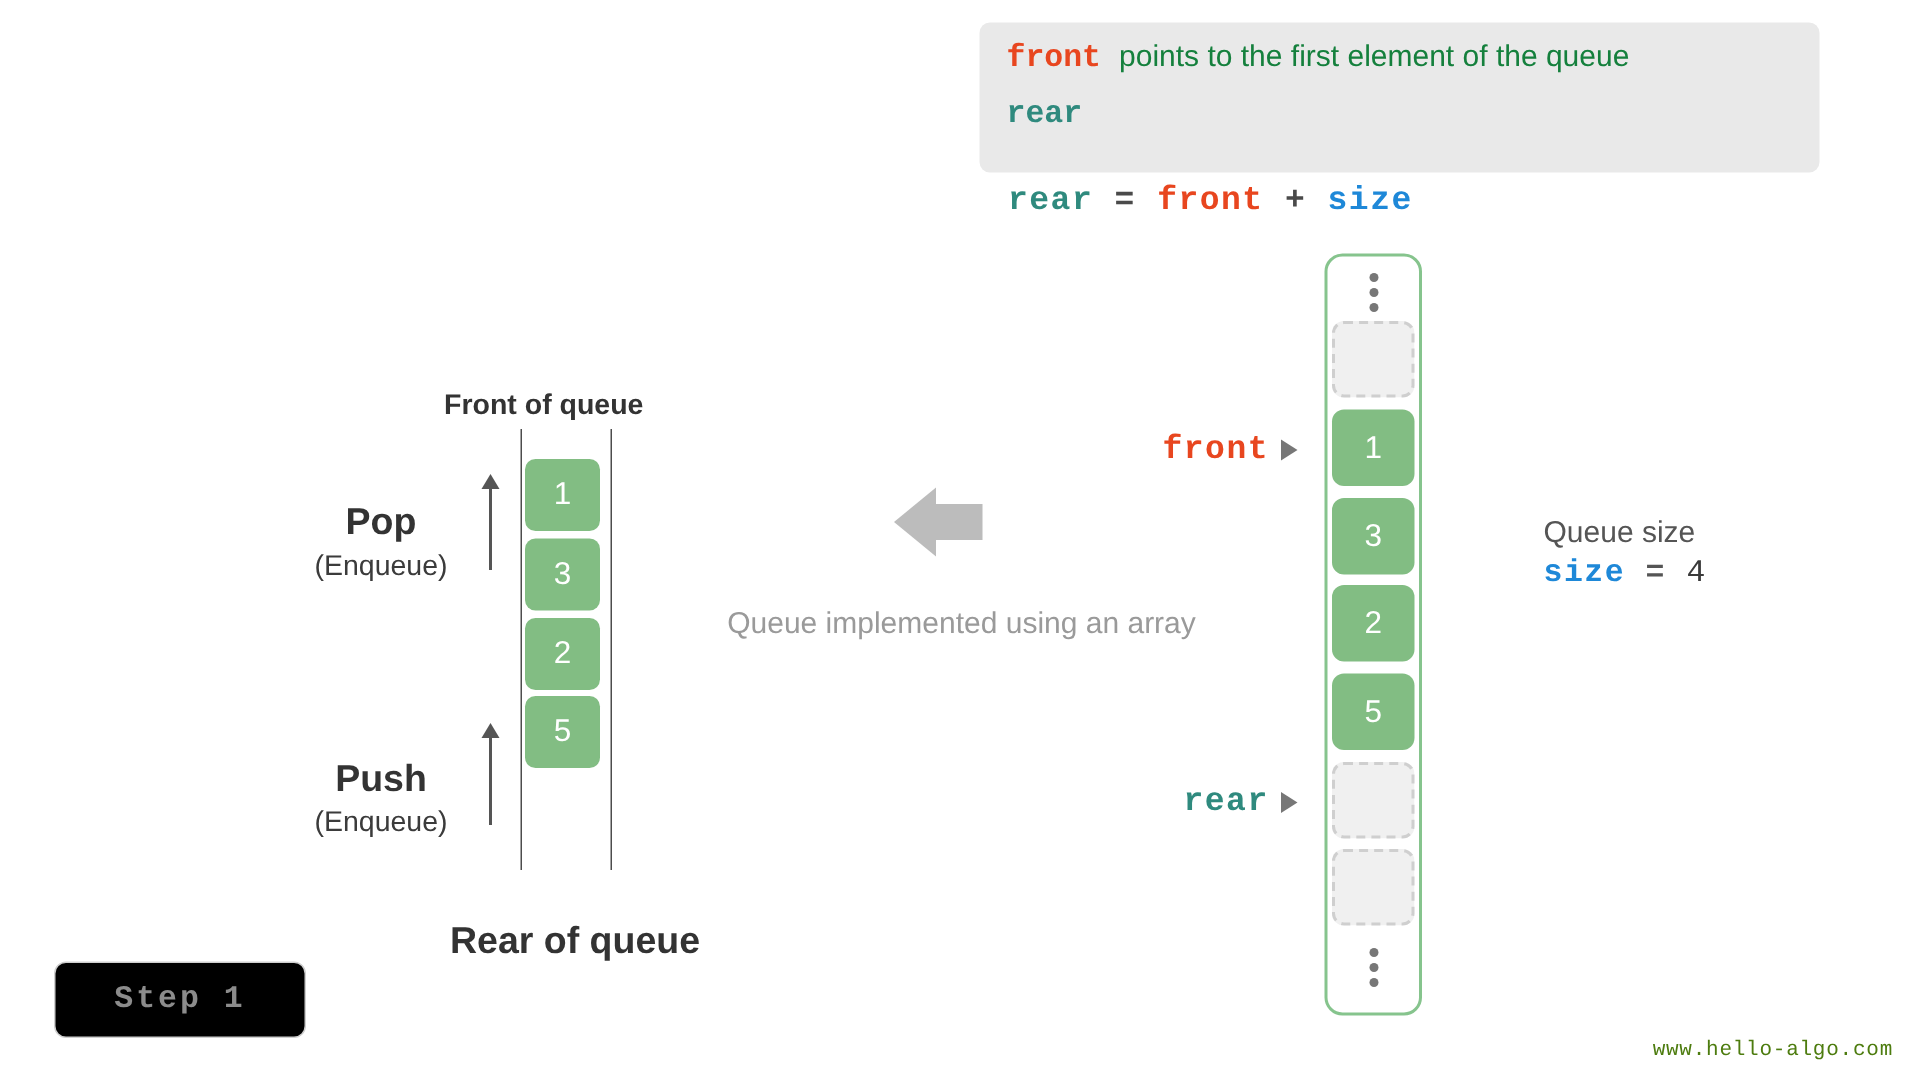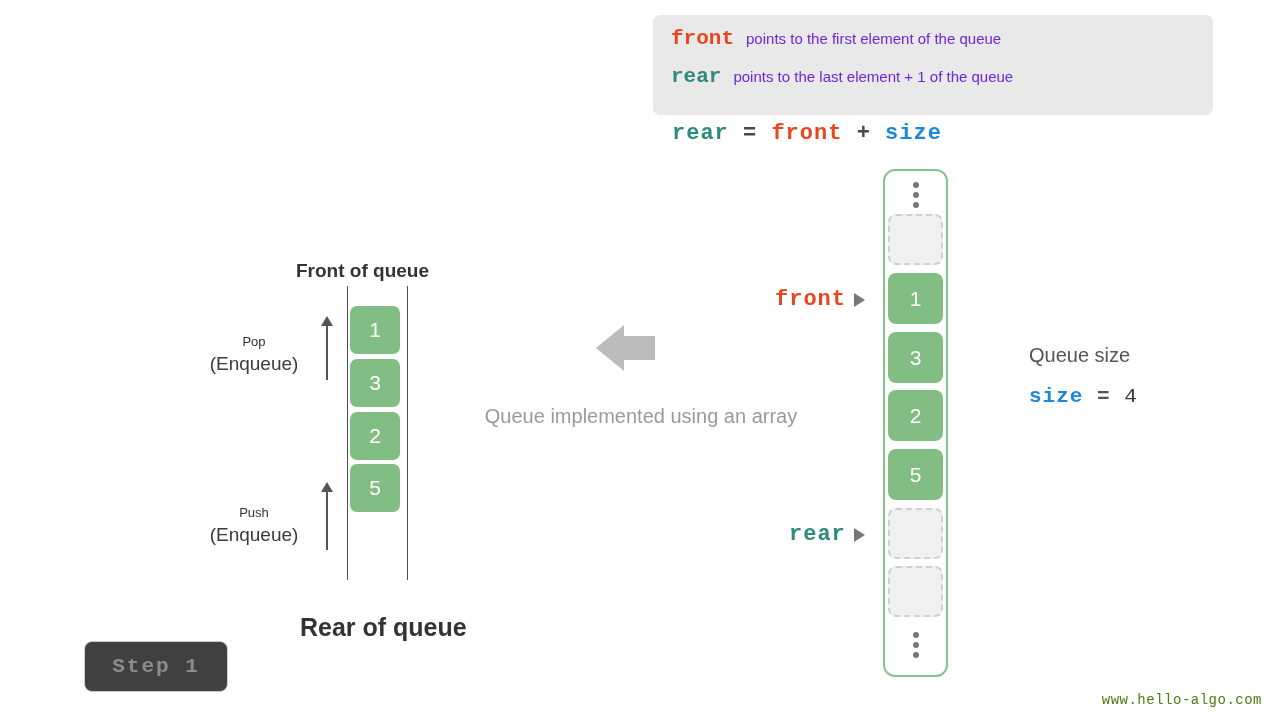--- a/index.html
+++ b/index.html
@@ -37,22 +37,22 @@
   }
   .legend-key {
     font-family: "Liberation Mono", "DejaVu Sans Mono", monospace;
     font-weight: bold;
     font-size: 21px;
     margin-right: 12px;
   }
   .legend-key.front { color: #e8461f; }
   .legend-key.rear  { color: #2f8a7e; }
   .legend-text {
-    font-size: 15px;
-    color: #6d28d9;
+    font-size: 20px;
+    color: #15803d;
   }
 
   
   #formula {
     position: absolute;
     left: 672px;
     top: 121px;
     font-size: 22px;
     font-weight: bold;
     white-space: nowrap;
@@ -133,22 +133,22 @@
   #push-arrow { left: 320px; top: 482px; height: 68px; }
   #push-arrow .shaft { height: 60px; }
 
   .op-label {
     position: absolute;
     text-align: center;
     white-space: nowrap;
   }
   .op-label .op-main {
     display: block;
-    font-size: 13px;
-    font-weight: normal;
+    font-size: 25px;
+    font-weight: bold;
     color: #333;
   }
   .op-label .op-sub {
     display: block;
     font-size: 19px;
     color: #3b3b3b;
     margin-top: 4px;
   }
   #pop-label  { left: 196px; top: 334px; width: 116px; }
   #push-label { left: 196px; top: 505px; width: 116px; }
@@ -271,50 +271,49 @@
     top: 344px;
     white-space: nowrap;
   }
   #size-note .size-title {
     display: block;
     font-size: 20px;
     color: #555;
   }
   #size-note .size-expr {
     display: block;
-    margin-top: 18px;
+    margin-top: 4px;
     font-family: "Liberation Mono", "DejaVu Sans Mono", monospace;
     font-size: 21px;
     font-weight: bold;
     letter-spacing: 1px;
   }
   #size-note .size-key { color: #1e88d8; }
   #size-note .size-op  { color: #555; font-weight: bold; }
   #size-note .size-val { color: #3a3a3a; font-weight: normal; }
 
   
   #step-badge {
     position: absolute;
     left: 36px;
     top: 641px;
-    width: 144px;
+    width: 168px;
     height: 51px;
-    background: #404040;
+    background: #000000;
     border: 1px solid #cfcfcf;
     border-radius: 8px;
     box-sizing: border-box;
     display: flex;
     align-items: center;
     justify-content: center;
     font-family: "Liberation Mono", "DejaVu Sans Mono", monospace;
     font-size: 21px;
     font-weight: bold;
     color: #8c8c8c;
     letter-spacing: 2px;
-    margin-left: 48px;
   }
 
   
   #watermark {
     position: absolute;
     right: 18px;
     bottom: 12px;
     font-family: Liberation Mono, monospace;
     font-size: 14px;
     color: #4d7c0f;
@@ -324,21 +323,20 @@
 </head>
 <body>
 
 <div id="legend-box">
   <div class="legend-row">
     <span class="legend-key front">front</span>
     <span class="legend-text">points to the first element of the queue</span>
   </div>
   <div class="legend-row">
     <span class="legend-key rear">rear</span>
-    <span class="legend-text">points to the last element + 1 of the queue</span>
   </div>
 </div>
 
 <div id="formula" class="mono">
   <span class="t-rear">rear</span>
   <span class="t-op">=</span>
   <span class="t-front">front</span>
   <span class="t-op">+</span>
   <span class="t-size">size</span>
 </div>

